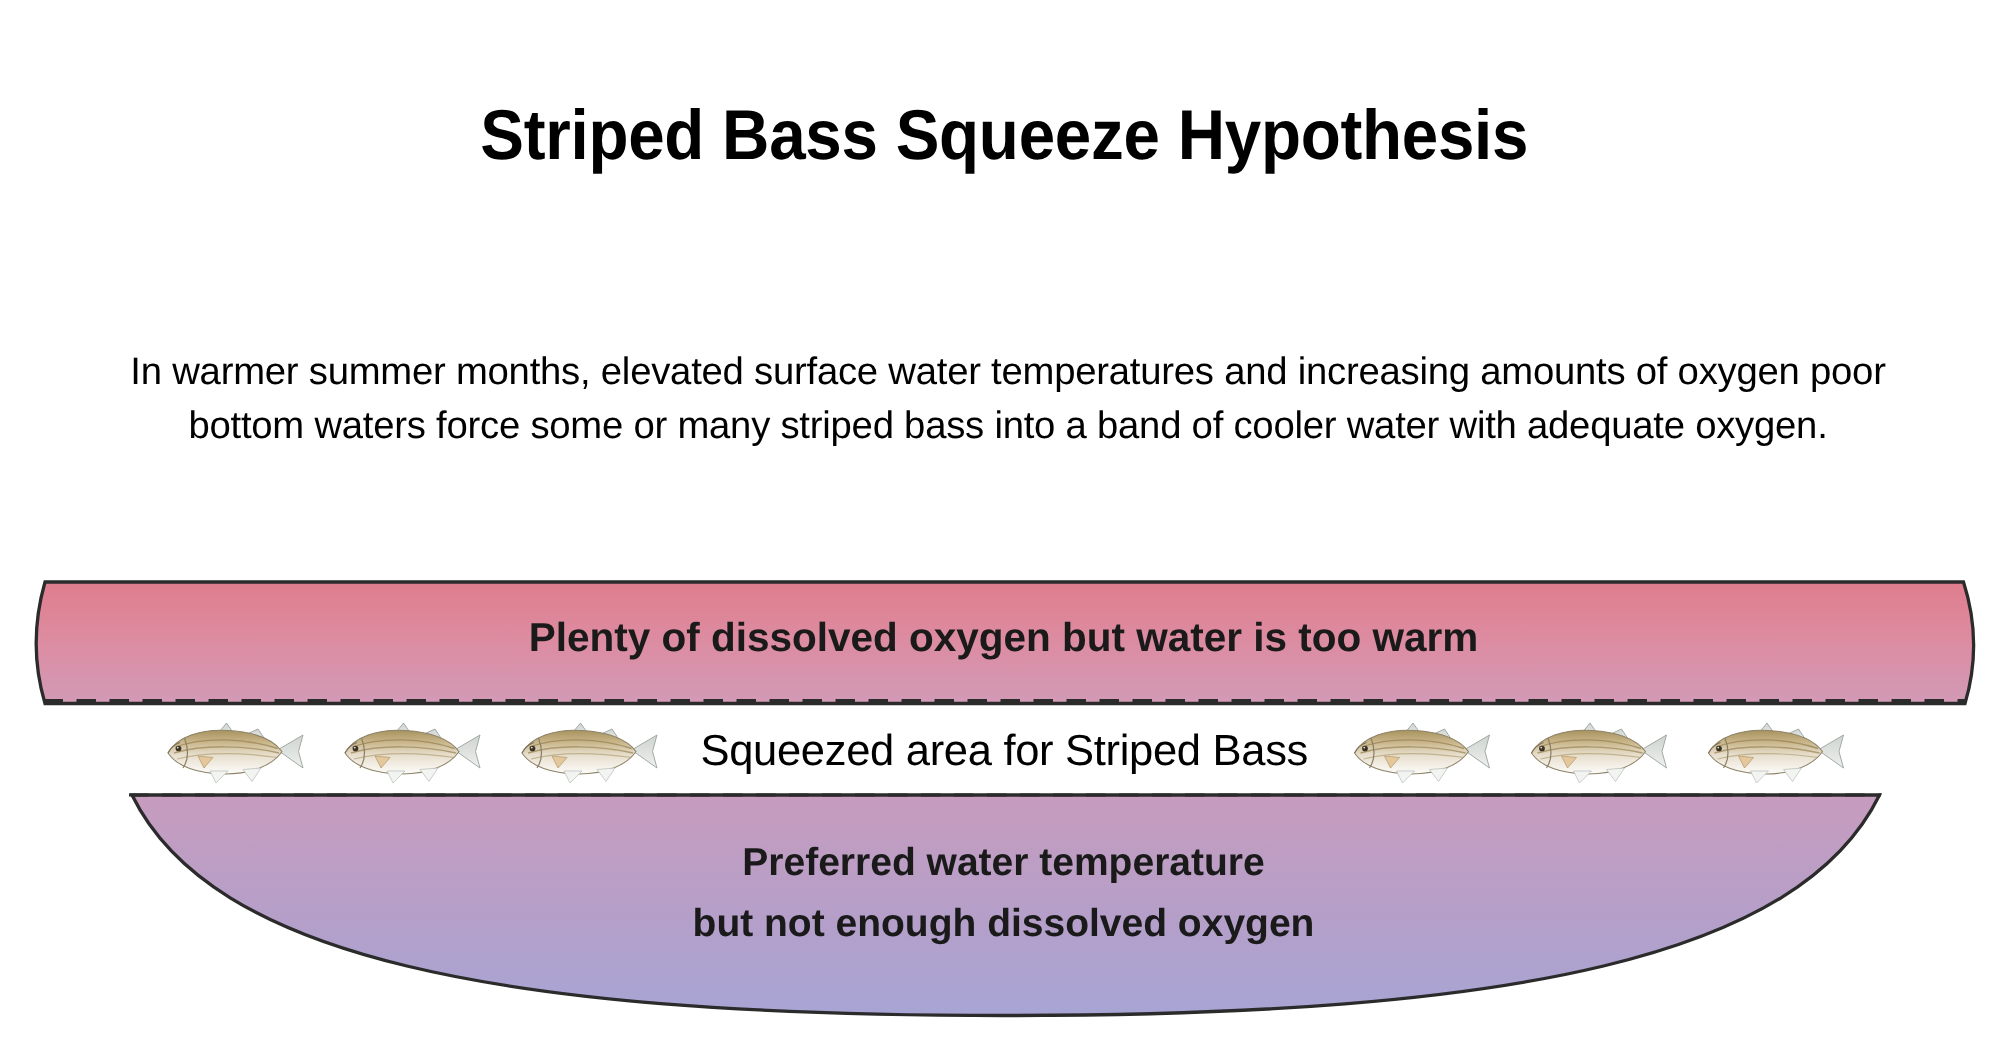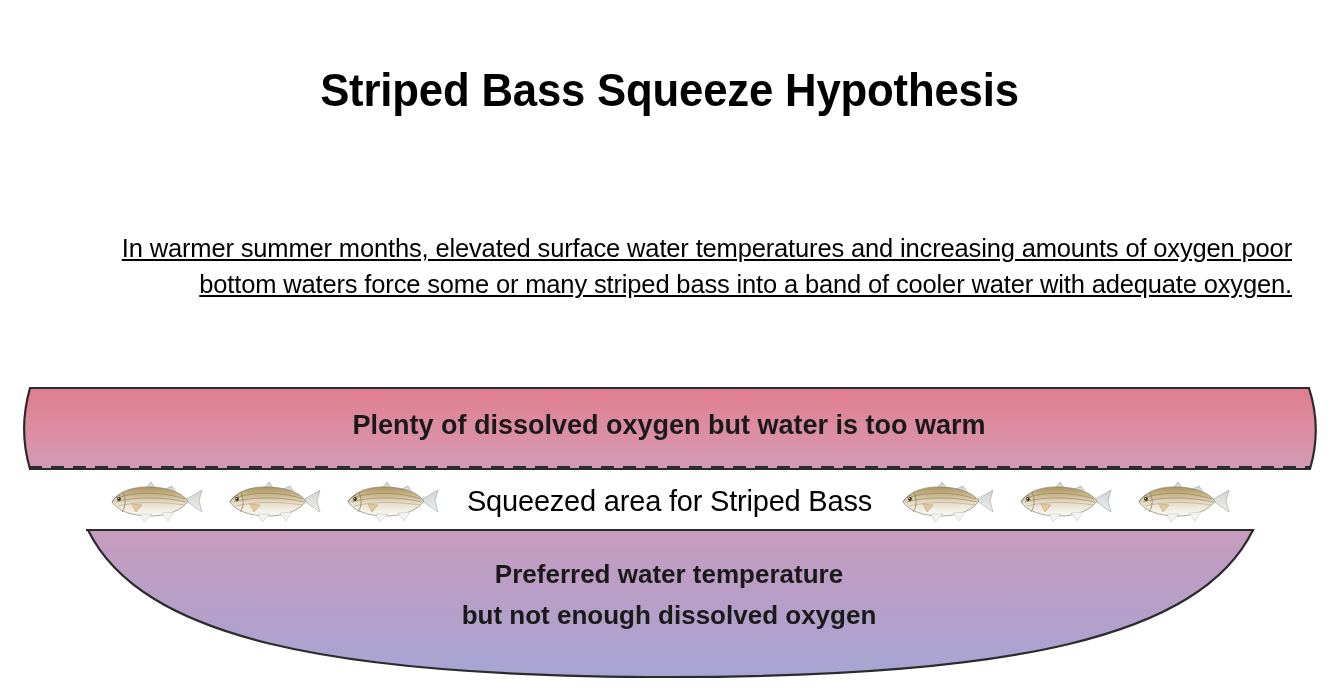--- a/index.html
+++ b/index.html
@@ -44,23 +44,22 @@
   }
 
   
   #body-text {
     position: absolute;
     left: 52px;
     top: 190px;
     width: 1240px;
     font-size: 25.5px;
     line-height: 36px;
-    text-align: right;
+    text-align: center;
     letter-spacing: -0.15px;
-    text-decoration: underline;
   }
 
   
   #diagram {
     position: absolute;
     left: 0;
     top: 330px;
     width: 1339px;
     height: 330px;
     font-weight: bold;

